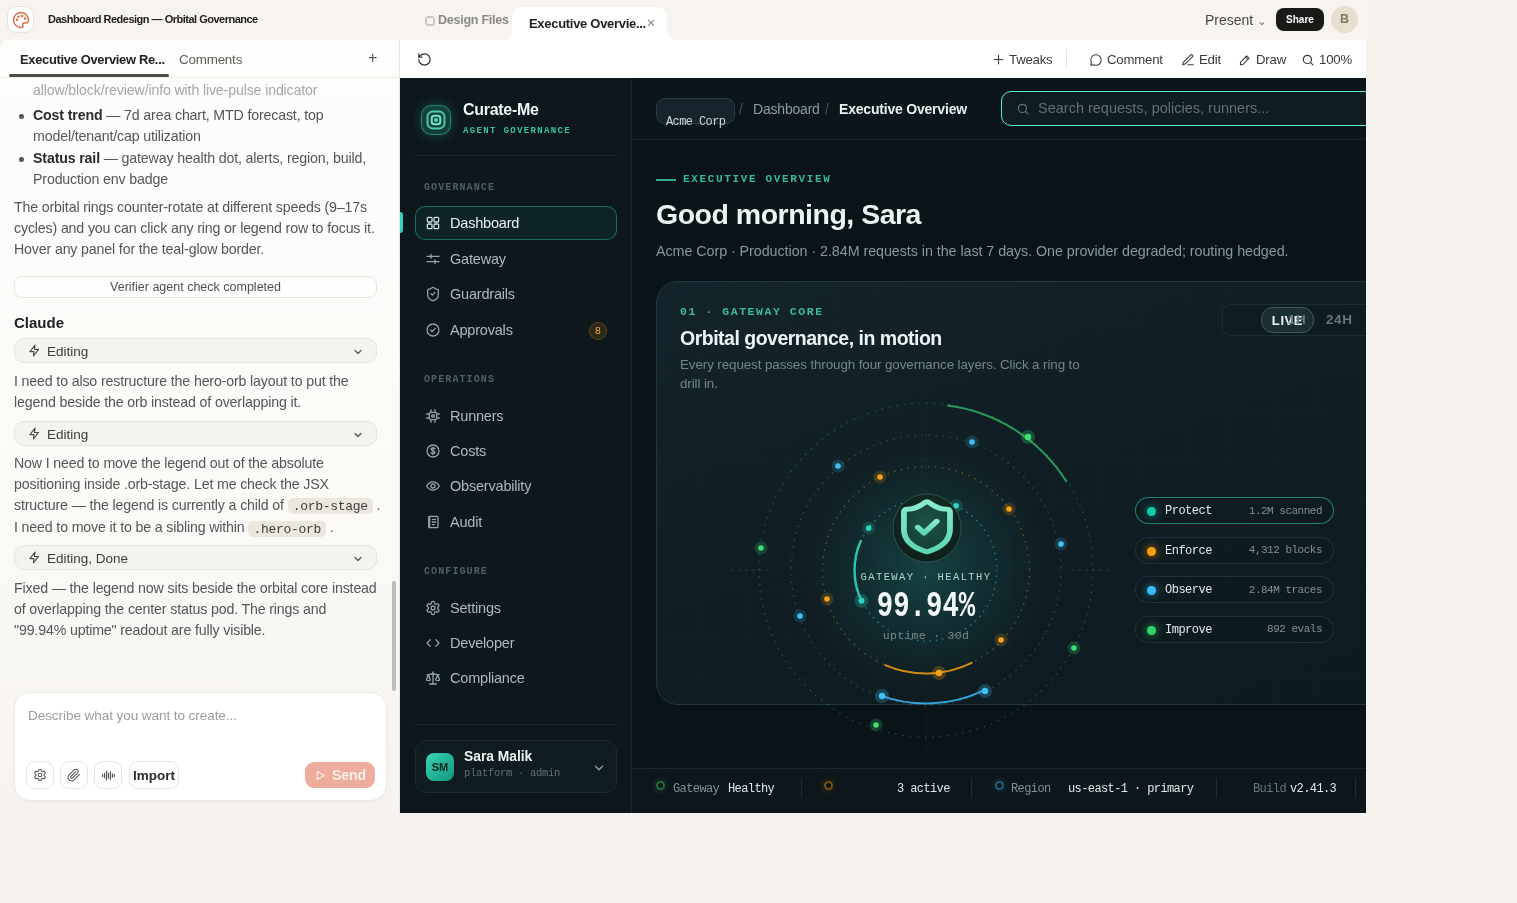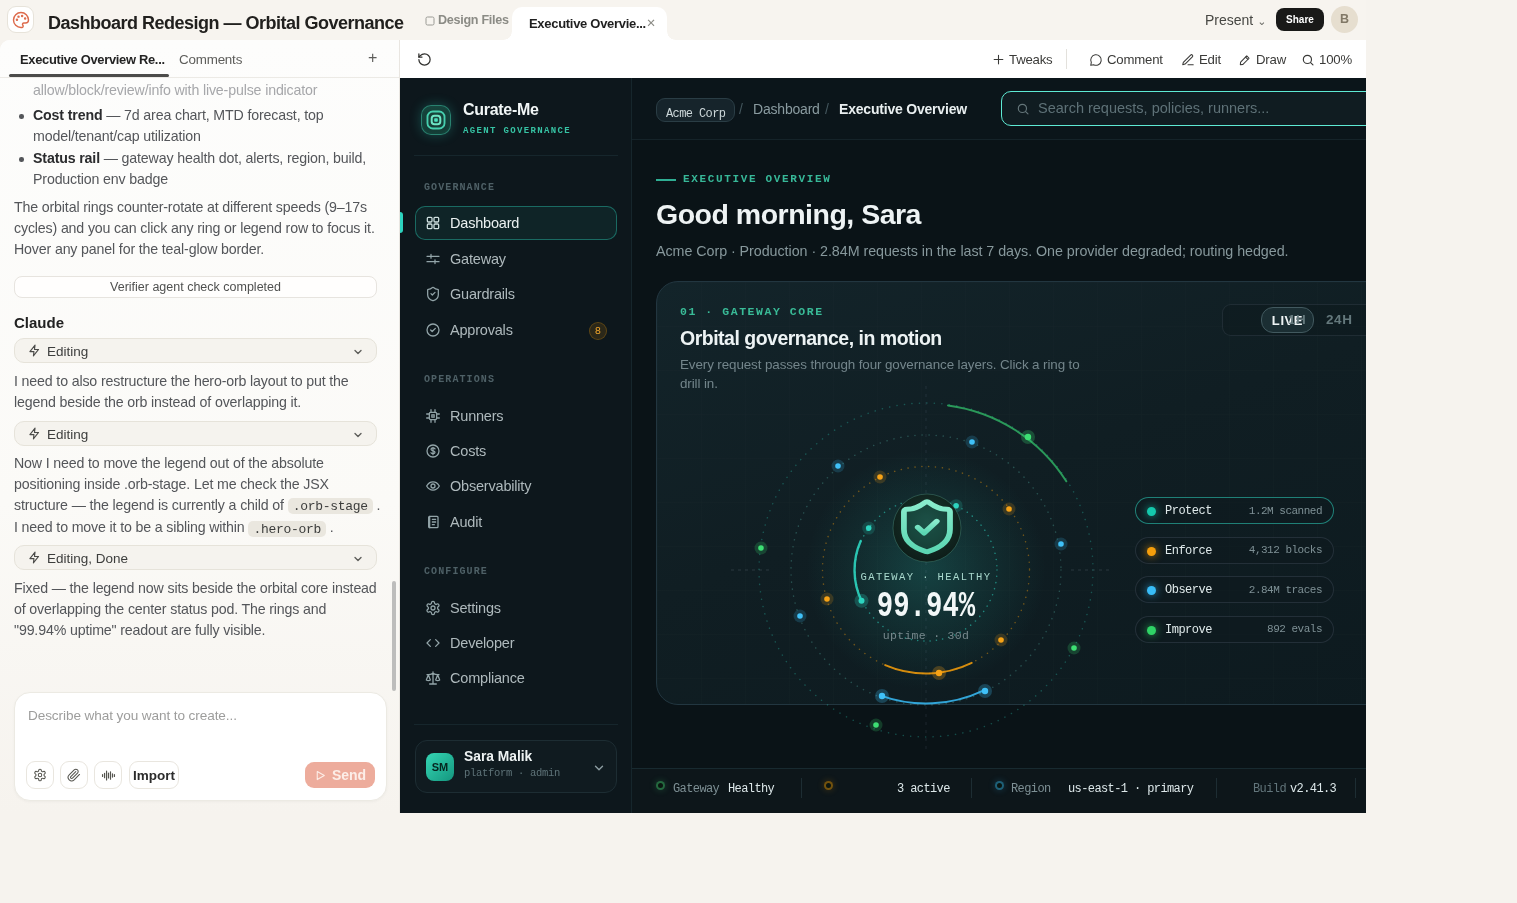--- a/index.html
+++ b/index.html
@@ -3,21 +3,21 @@
 <meta charset="utf-8">
 <style>
   * { margin:0; padding:0; box-sizing:border-box; }
   html,body { width:1517px; height:903px; }
   body { font-family:"Liberation Sans",sans-serif; background:#f6f3ee; overflow:hidden; }
   #root { position:relative; width:1517px; height:903px; background:#f6f3ee; }
 
   
   #topbar { position:absolute; left:0; top:0; width:1366px; height:40px; background:#f7f4ef; }
   #applogo { position:absolute; left:7px; top:6px; width:27px; height:27px; background:#fff; border:1px solid #e7e3da; border-radius:9px; }
-  #apptitle { position:absolute; left:48px; top:12.5px; font-size:18px; font-weight:700; color:#21201e; letter-spacing:-0.5px; }
+  #apptitle { position:absolute; left:48px; top:12.5px; font-size:11px; font-weight:700; color:#21201e; letter-spacing:-0.5px; }
 
   
   #dftab { position:absolute; left:438px; top:13px; color:#8b8b85; font-size:12.6px; font-weight:600; letter-spacing:-0.3px; }
   .ptab { position:absolute; left:512px; top:7px; width:155px; height:33px; background:#fff; border-radius:10px 10px 0 0; }
   .flareL { position:absolute; left:504px; top:32px; width:8px; height:8px; background:radial-gradient(circle 8px at 0 0, rgba(0,0,0,0) 0 7.4px, #fff 7.9px); }
   .flareR { position:absolute; left:667px; top:32px; width:8px; height:8px; background:radial-gradient(circle 8px at 100% 0, rgba(0,0,0,0) 0 7.4px, #fff 7.9px); }
   .ptab span { position:absolute; left:17px; top:8.5px; font-size:13px; font-weight:700; color:#1f1f1f; white-space:nowrap; letter-spacing:-0.3px; }
   .ptab .x { position:absolute; left:auto; right:11px; top:9px; font-size:11.5px; color:#8b8b85; font-weight:400; letter-spacing:0; }
   #present { position:absolute; left:1205px; top:12px; font-size:14px; color:#474743; font-weight:500; }
   #sharebtn { position:absolute; left:1276px; top:8px; width:48px; height:23px; background:#191918; border-radius:8px; color:#fff; font-size:10px; font-weight:600; text-align:center; line-height:23px; }
@@ -76,21 +76,21 @@
   #activebar { position:absolute; left:0; top:134px; width:3px; height:21px; background:#2dd4bf; border-radius:0 3px 3px 0; }
   #badge8 { position:absolute; left:189px; top:244px; width:18px; height:18px; border-radius:50%; background:rgba(245,158,11,0.13); border:1px solid rgba(245,158,11,0.25); color:#efa42b; font-family:"Liberation Mono",monospace; font-size:10.5px; text-align:center; line-height:17px; }
   #usercard { position:absolute; left:15px; top:662px; width:202px; height:53px; background:#101b20; border:1px solid #1d2d33; border-radius:12px; }
   #uavatar { position:absolute; left:10px; top:12px; width:28px; height:28px; border-radius:8px; background:linear-gradient(135deg,#35d6b4,#14967e); color:#06251f; font-size:11px; font-weight:700; text-align:center; line-height:28px; }
   #uname { position:absolute; left:48px; top:8px; font-size:13.8px; font-weight:700; color:#eef3f3; }
   #urole { position:absolute; left:48px; top:26px; font-family:"Liberation Mono",monospace; font-size:10.5px; color:#5e7378; letter-spacing:-0.3px; }
 
   
   #main { position:absolute; left:232px; top:0; width:734px; height:735px; }
   #mtop { position:absolute; left:0; top:0; width:734px; height:62px; border-bottom:1px solid #152329; background:#0b151a; }
-  #chip { position:absolute; left:24px; top:20px; height:24px; padding:4px 9px; background:#16242b; border:1px solid #2a3d45; border-radius:9px; font-family:"Liberation Mono",monospace; font-size:12px; letter-spacing:-0.6px; color:#ccd7d9; line-height:22px; }
+  #chip { position:absolute; left:24px; top:20px; height:24px; padding:12px 9px; background:#16242b; border:1px solid #2a3d45; border-radius:9px; font-family:"Liberation Mono",monospace; font-size:12px; letter-spacing:-0.6px; color:#ccd7d9; line-height:22px; }
   .crumb { position:absolute; top:23px; font-size:14px; letter-spacing:-0.2px; }
   #search { position:absolute; left:369px; top:13px; width:500px; height:35px; background:#101c21; border:1px solid #5eead4; border-radius:10px; }
   #search .sph { position:absolute; left:36px; top:8px; font-size:14.5px; color:#5e7177; }
 
   #exlabel { position:absolute; left:51px; top:95px; font-family:"Liberation Mono",monospace; font-size:11px; letter-spacing:1.65px; color:#37b898; font-weight:700; }
   #exdash { position:absolute; left:24px; top:101px; width:20px; height:2px; background:#2fae93; }
   #h1 { position:absolute; left:24px; top:120px; font-size:28.5px; font-weight:700; color:#eef3f4; letter-spacing:-0.5px; }
   #hsub { position:absolute; left:24px; top:164.5px; font-size:14.3px; color:#87989c; letter-spacing:-0.05px; }
 
   

